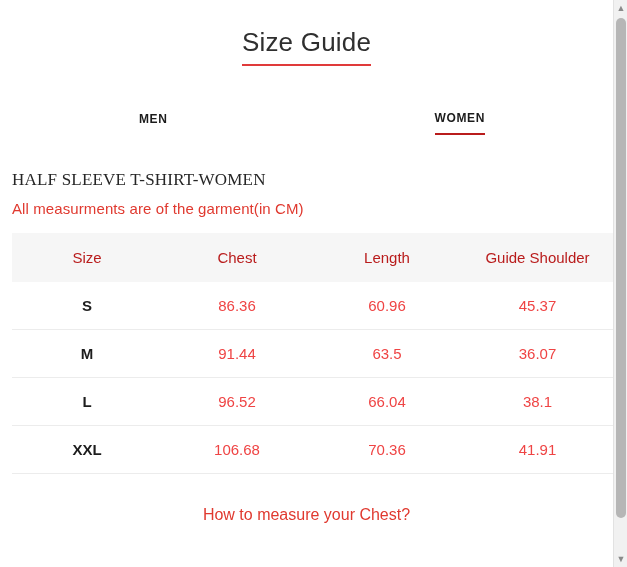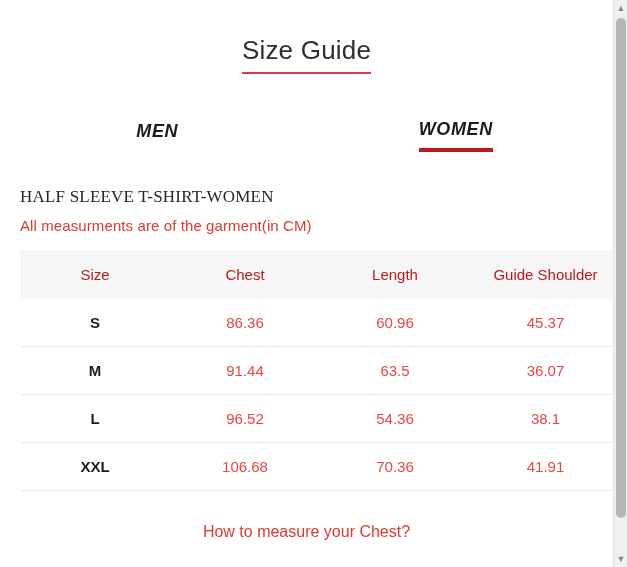--- a/index.html
+++ b/index.html
@@ -18,21 +18,21 @@
   .modal {
     position: relative;
     width: 627px;
     height: 567px;
     background: #ffffff;
     overflow: hidden;
   }
   .content {
     width: 613px;
     height: 567px;
-    padding: 8px;
+    padding: 0;
     overflow: hidden;
     position: relative;
   }
 
   
   .title-wrap {
     text-align: center;
     padding-top: 10px;
   }
   .title {
@@ -47,37 +47,36 @@
 
   
   .tabs {
     display: flex;
     margin-top: 26px;
     padding: 0 0 0 0;
   }
   .tab {
     flex: 1;
     text-align: center;
-    font-size: 18px;
+    font-size: 12px;
     font-weight: bold;
     letter-spacing: 0.6px;
     color: #1c1c1c;
     padding-bottom: 7px;
     cursor: pointer;
     background: none;
     border: none;
     font-family: "Liberation Sans", sans-serif;
-    font-style: italic;
   }
   .tab-inner {
     display: inline-block;
     padding-bottom: 8px;
   }
   .tab.active .tab-inner {
-    border-bottom: 4px solid #b91c1c;
+    border-bottom: 2px solid #b91c1c;
   }
 
   
   .product-name {
     margin: 28px 0 0 12px;
     font-size: 17px;
     font-weight: 400;
     color: #262626;
     letter-spacing: 0.2px;
     font-family: Liberation Serif, serif;
@@ -219,21 +218,21 @@
         </tr>
         <tr>
           <td class="size-cell">M</td>
           <td>91.44</td>
           <td>63.5</td>
           <td>36.07</td>
         </tr>
         <tr>
           <td class="size-cell">L</td>
           <td>96.52</td>
-          <td>54.36</td>
+          <td>66.04</td>
           <td>38.1</td>
         </tr>
         <tr>
           <td class="size-cell">XXL</td>
           <td>106.68</td>
           <td>70.36</td>
           <td>41.91</td>
         </tr>
       </tbody>
     </table>

